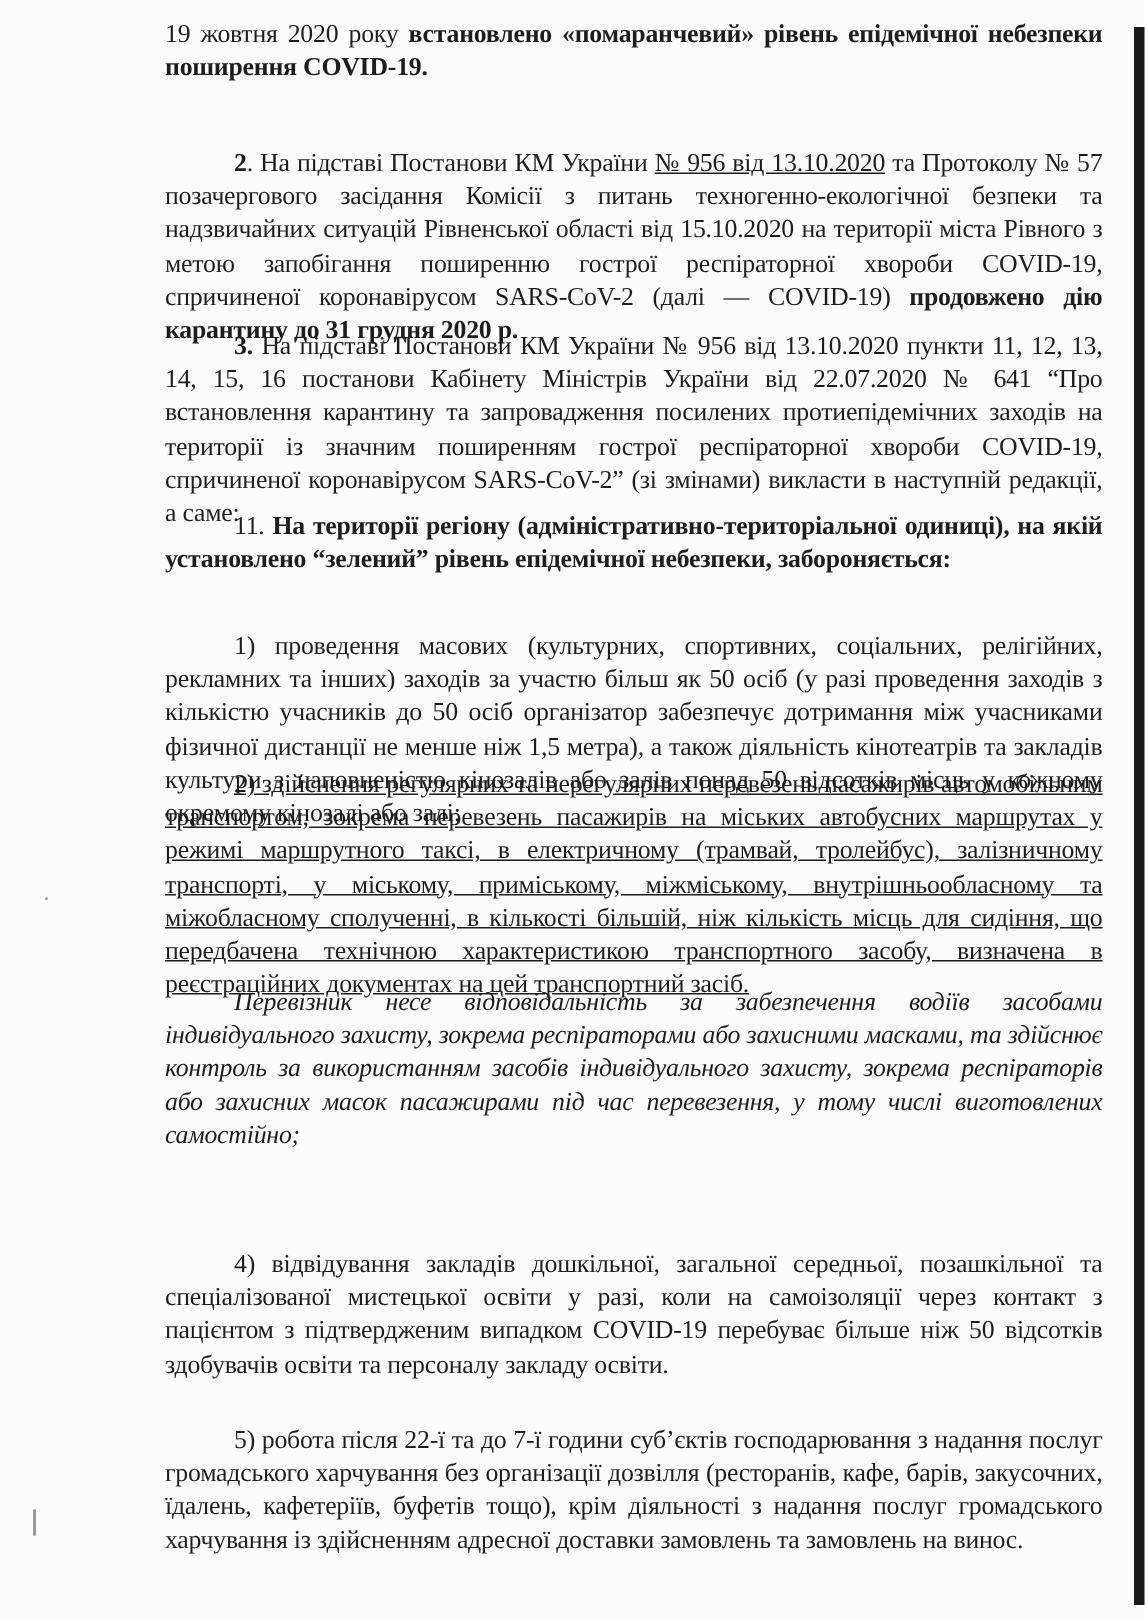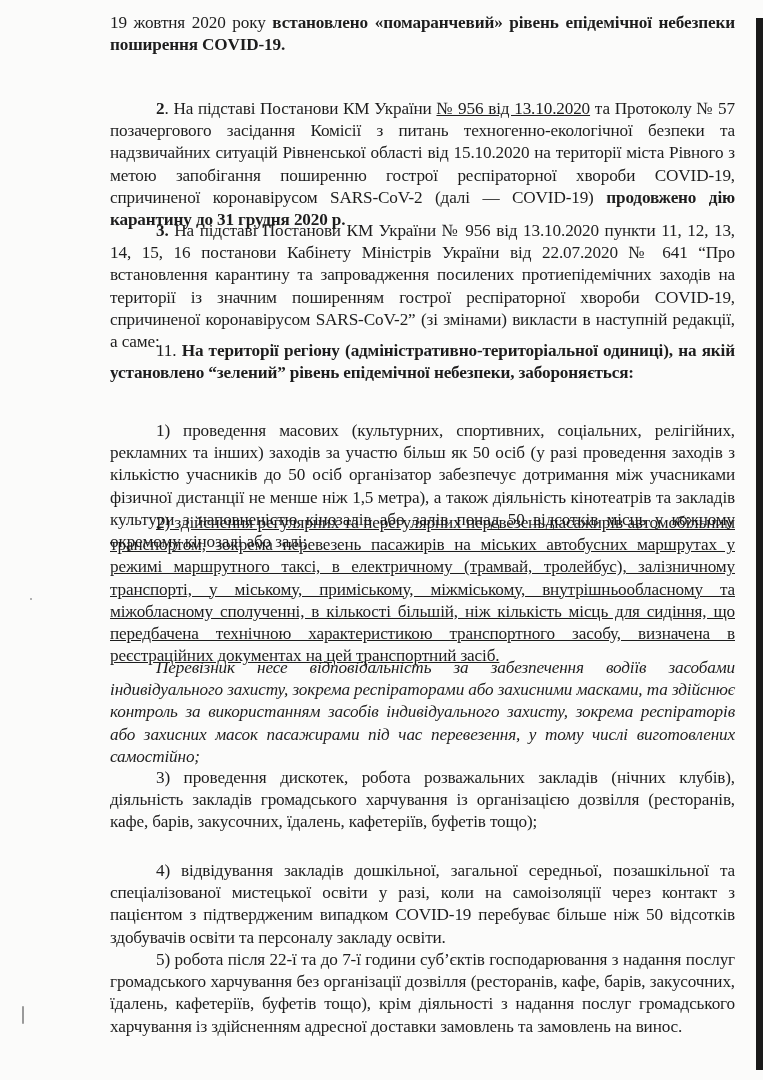--- a/index.html
+++ b/index.html
@@ -63,24 +63,21 @@
   </div>
 
   <div class="text" style="top:512px;text-decoration:underline;">
     <p>2) здійснення регулярних та нерегулярних перевезень пасажирів автомобільним транспортом, зокрема перевезень пасажирів на міських автобусних маршрутах у режимі маршрутного таксі, в електричному (трамвай, тролейбус), залізничному транспорті, у міському, приміському, міжміському, внутрішньообласному та міжобласному сполученні, в кількості більшій, ніж кількість місць для сидіння, що передбачена технічною характеристикою транспортного засобу, визначена в реєстраційних документах на цей транспортний засіб.</p>
   </div>
 
   <div class="text" style="top:657px;font-style:italic;">
     <p>Перевізник несе відповідальність за забезпечення водіїв засобами індивідуального захисту, зокрема респіраторами або захисними масками, та здійснює контроль за використанням засобів індивідуального захисту, зокрема респіраторів або захисних масок пасажирами під час перевезення, у тому числі виготовлених самостійно;</p>
   </div>
 
-  <div class="text" style="top:767px;">
-    <p>3) проведення дискотек, робота розважальних закладів (нічних клубів), діяльність закладів громадського харчування із організацією дозвілля (ресторанів, кафе, барів, закусочних, їдалень, кафетеріїв, буфетів тощо);</p>
-  </div>
 
-  <div class="text" style="top:860px;">
+  <div class="text" style="top:832px;">
     <p>4) відвідування закладів дошкільної, загальної середньої, позашкільної та спеціалізованої мистецької освіти у разі, коли на самоізоляції через контакт з пацієнтом з підтвердженим випадком COVID-19 перебуває більше ніж 50 відсотків здобувачів освіти та персоналу закладу освіти.</p>
   </div>
 
   <div class="text" style="top:949px;">
     <p>5) робота після 22-ї та до 7-ї години суб’єктів господарювання з надання послуг громадського харчування без організації дозвілля (ресторанів, кафе, барів, закусочних, їдалень, кафетеріїв, буфетів тощо), крім діяльності з надання послуг громадського харчування із здійсненням адресної доставки замовлень та замовлень на винос.</p>
   </div>
 </div>
 
 </body></html>

